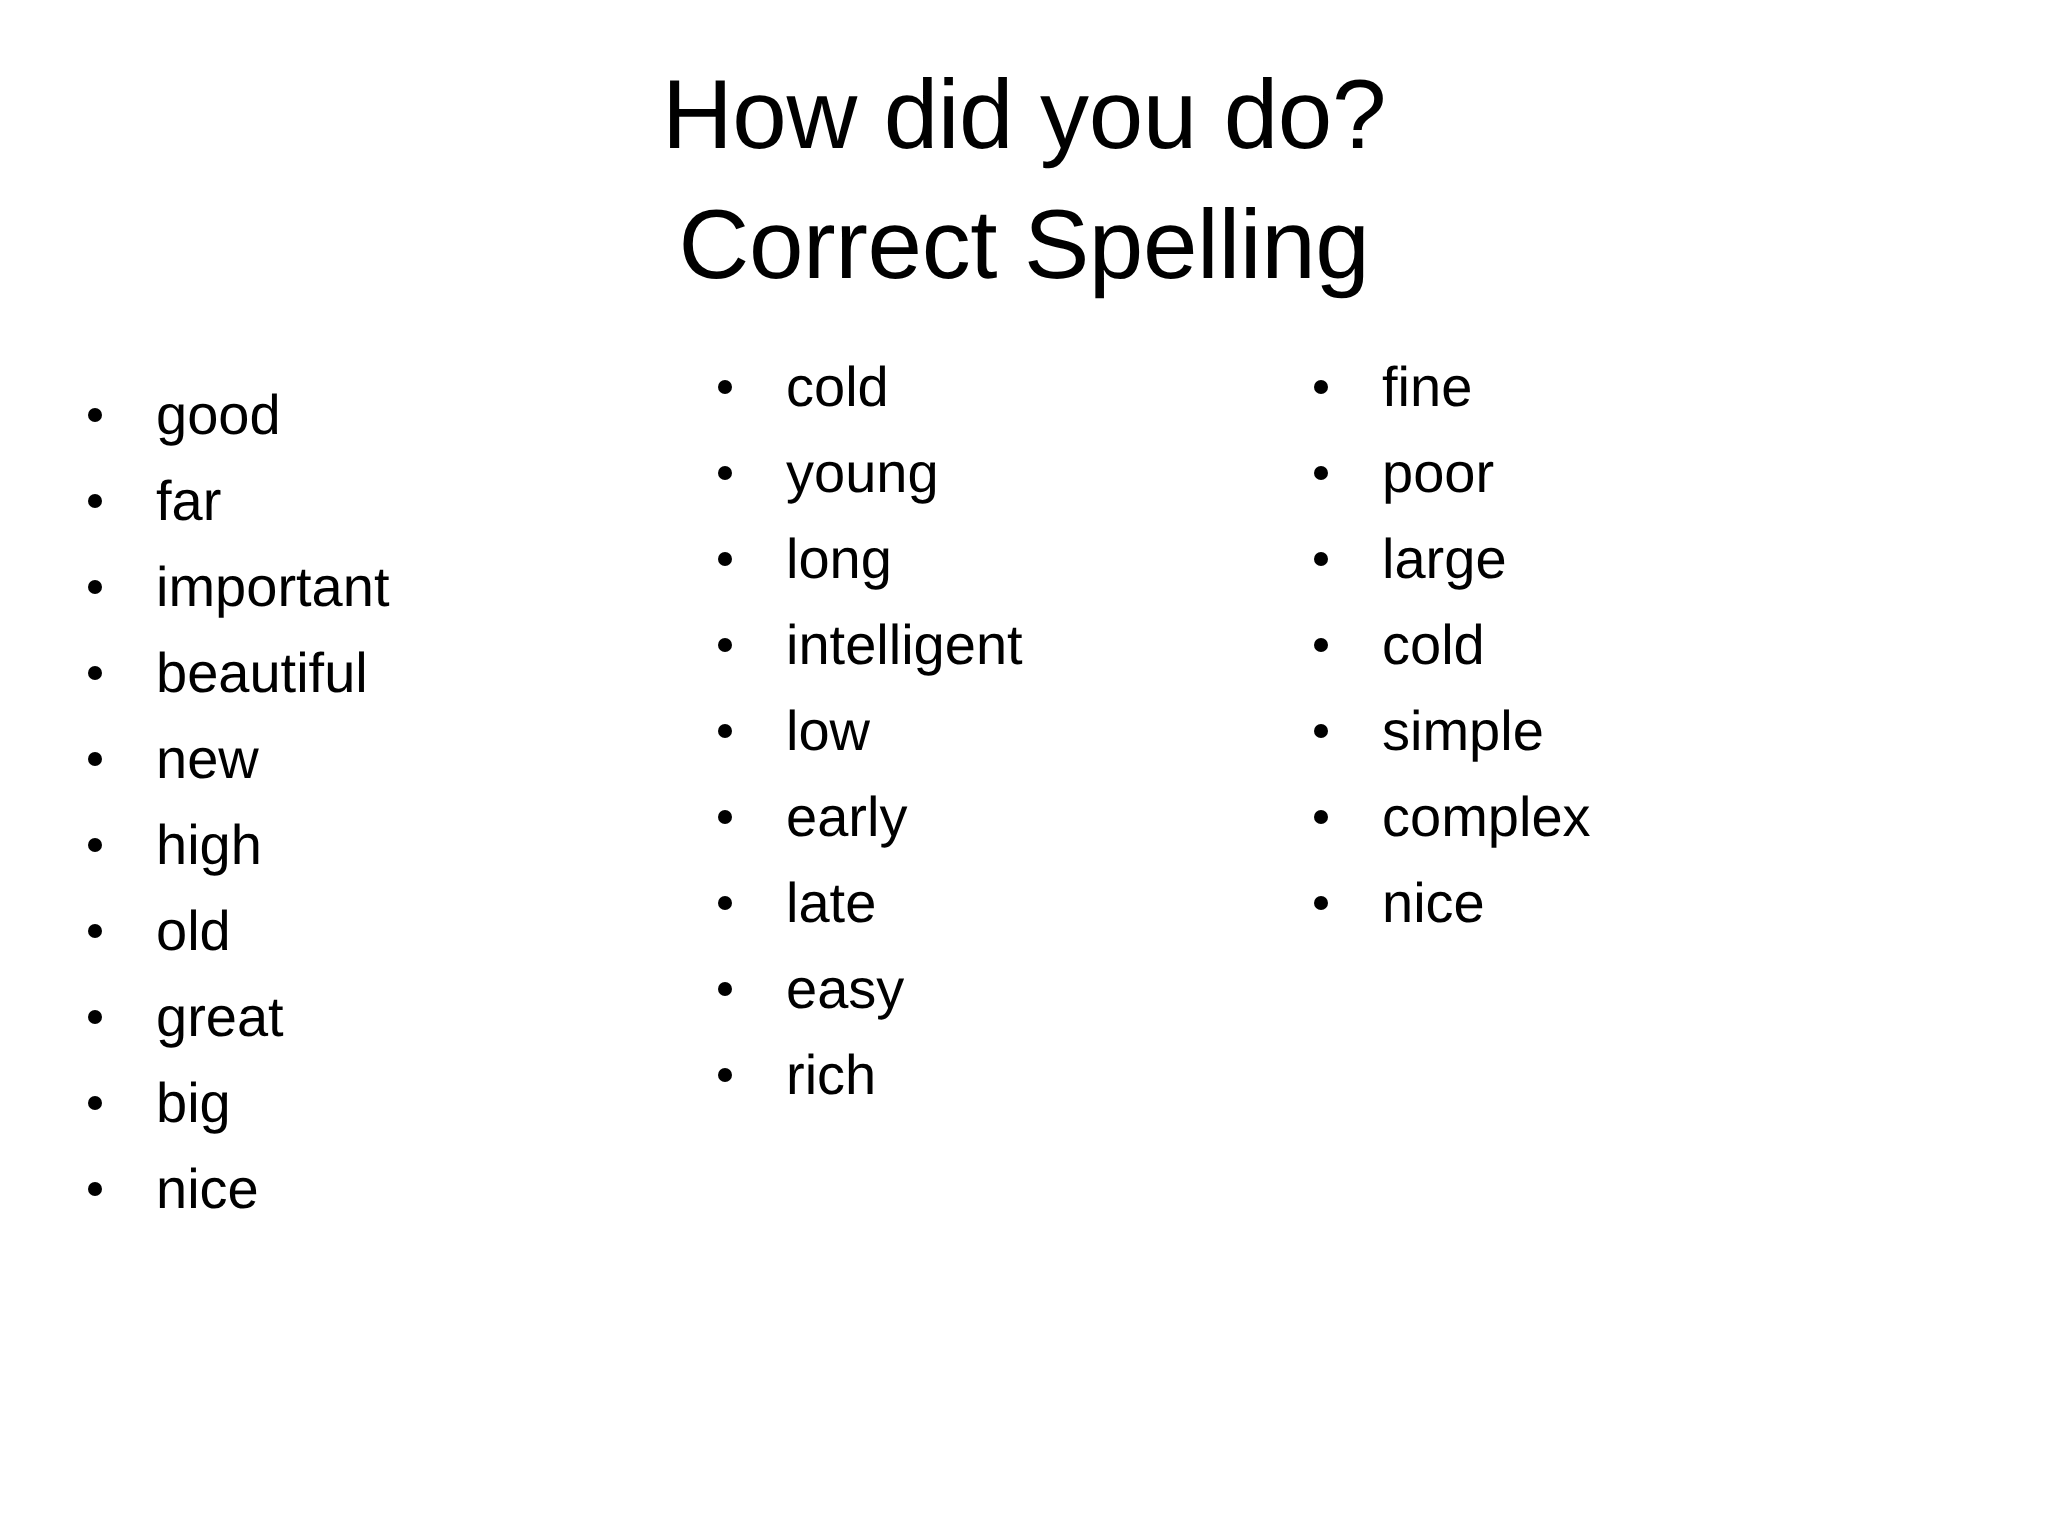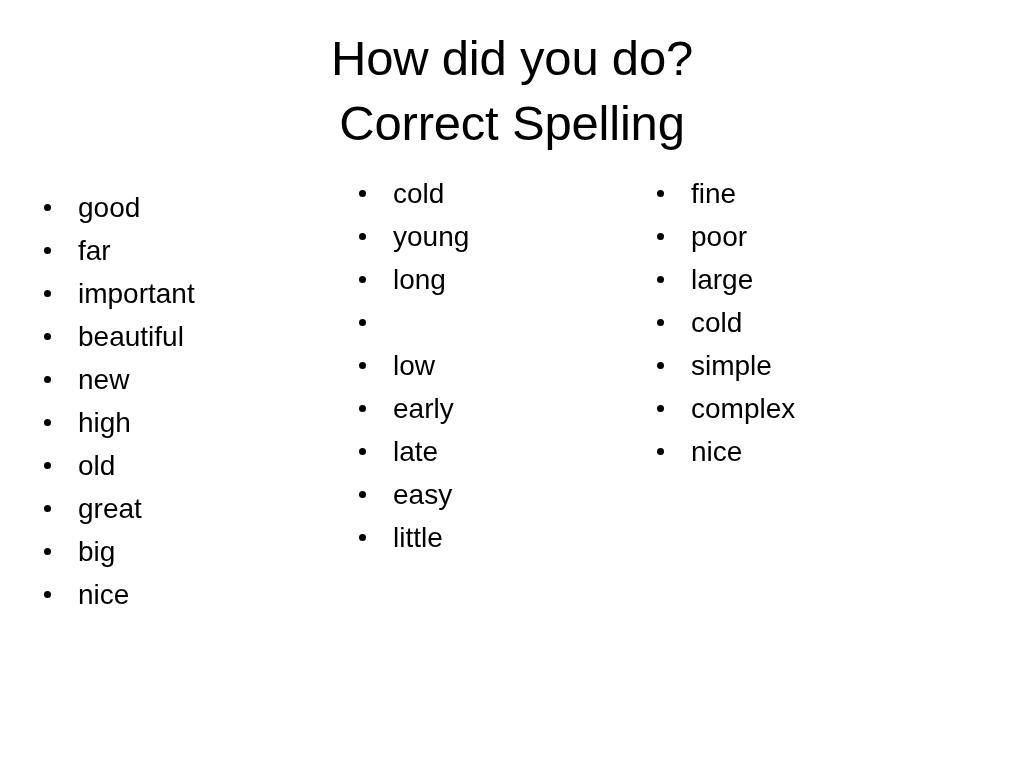--- a/index.html
+++ b/index.html
@@ -105,26 +105,26 @@
           <li class="word-item"><span class="bullet-dot"></span><span class="word-text">big</span></li>
           <li class="word-item"><span class="bullet-dot"></span><span class="word-text">nice</span></li>
         </ul>
     </div>
 
     <div class="word-column col-2">
       <ul class="word-list">
           <li class="word-item"><span class="bullet-dot"></span><span class="word-text">cold</span></li>
           <li class="word-item"><span class="bullet-dot"></span><span class="word-text">young</span></li>
           <li class="word-item"><span class="bullet-dot"></span><span class="word-text">long</span></li>
-          <li class="word-item"><span class="bullet-dot"></span></li>
+          <li class="word-item"><span class="bullet-dot"></span><span class="word-text">intelligent</span></li>
           <li class="word-item"><span class="bullet-dot"></span><span class="word-text">low</span></li>
           <li class="word-item"><span class="bullet-dot"></span><span class="word-text">early</span></li>
           <li class="word-item"><span class="bullet-dot"></span><span class="word-text">late</span></li>
           <li class="word-item"><span class="bullet-dot"></span><span class="word-text">easy</span></li>
-          <li class="word-item"><span class="bullet-dot"></span><span class="word-text">little</span></li>
+          <li class="word-item"><span class="bullet-dot"></span><span class="word-text">rich</span></li>
         </ul>
     </div>
 
     <div class="word-column col-3">
       <ul class="word-list">
           <li class="word-item"><span class="bullet-dot"></span><span class="word-text">fine</span></li>
           <li class="word-item"><span class="bullet-dot"></span><span class="word-text">poor</span></li>
           <li class="word-item"><span class="bullet-dot"></span><span class="word-text">large</span></li>
           <li class="word-item"><span class="bullet-dot"></span><span class="word-text">cold</span></li>
           <li class="word-item"><span class="bullet-dot"></span><span class="word-text">simple</span></li>

